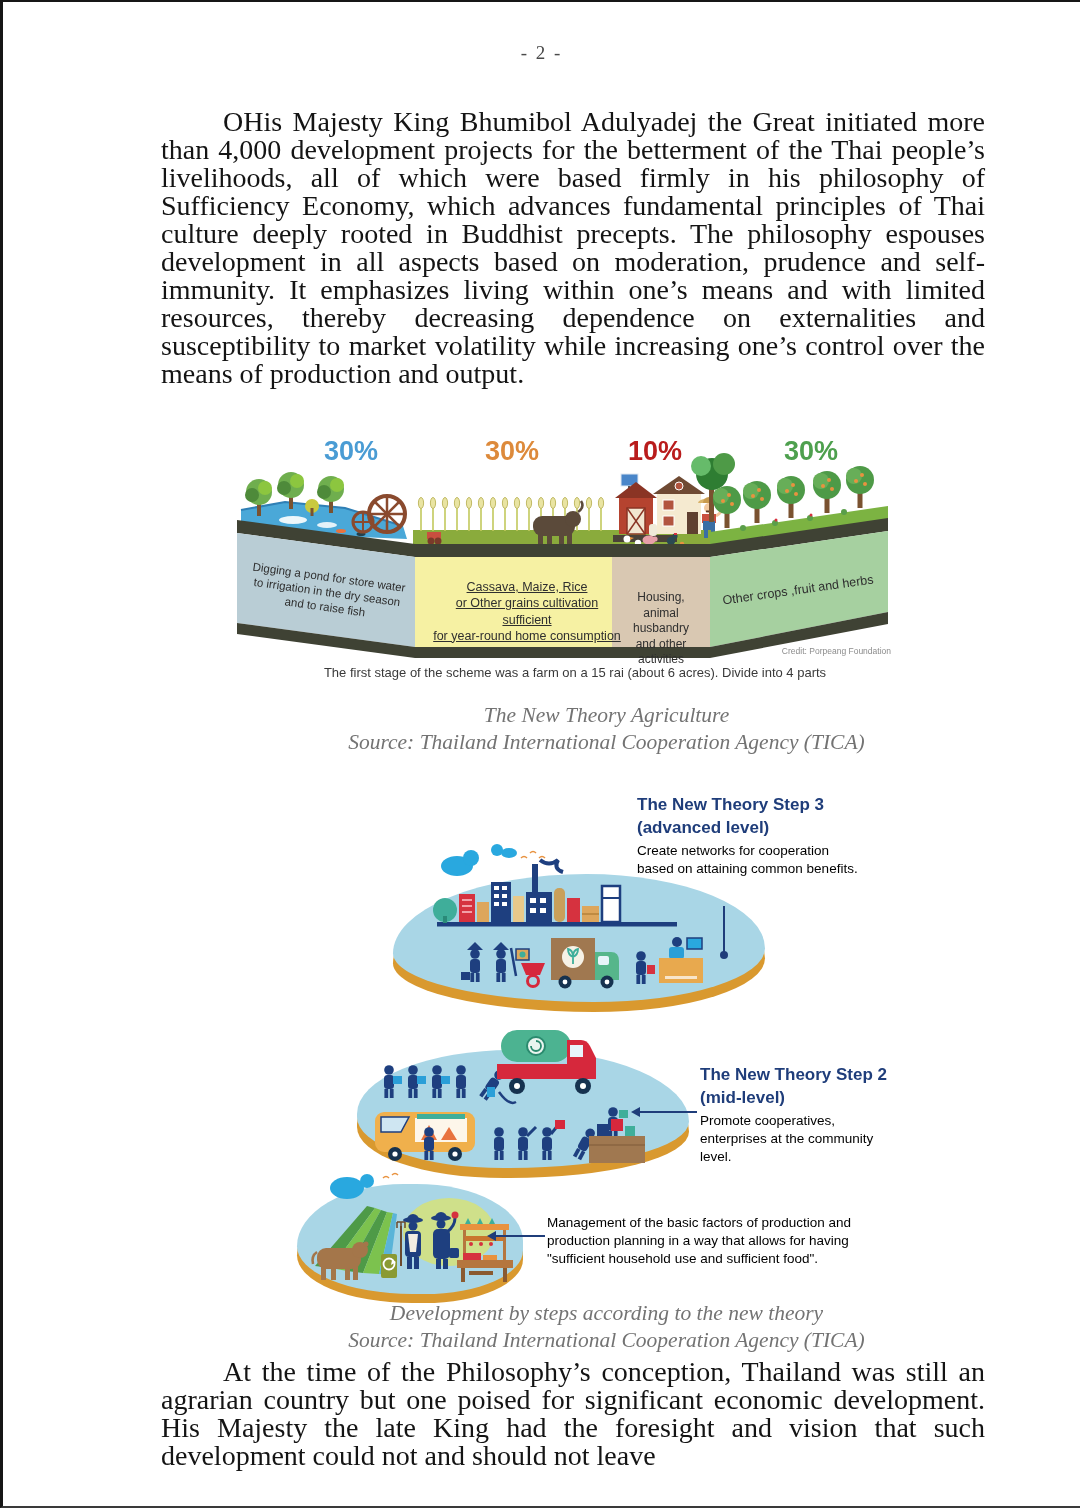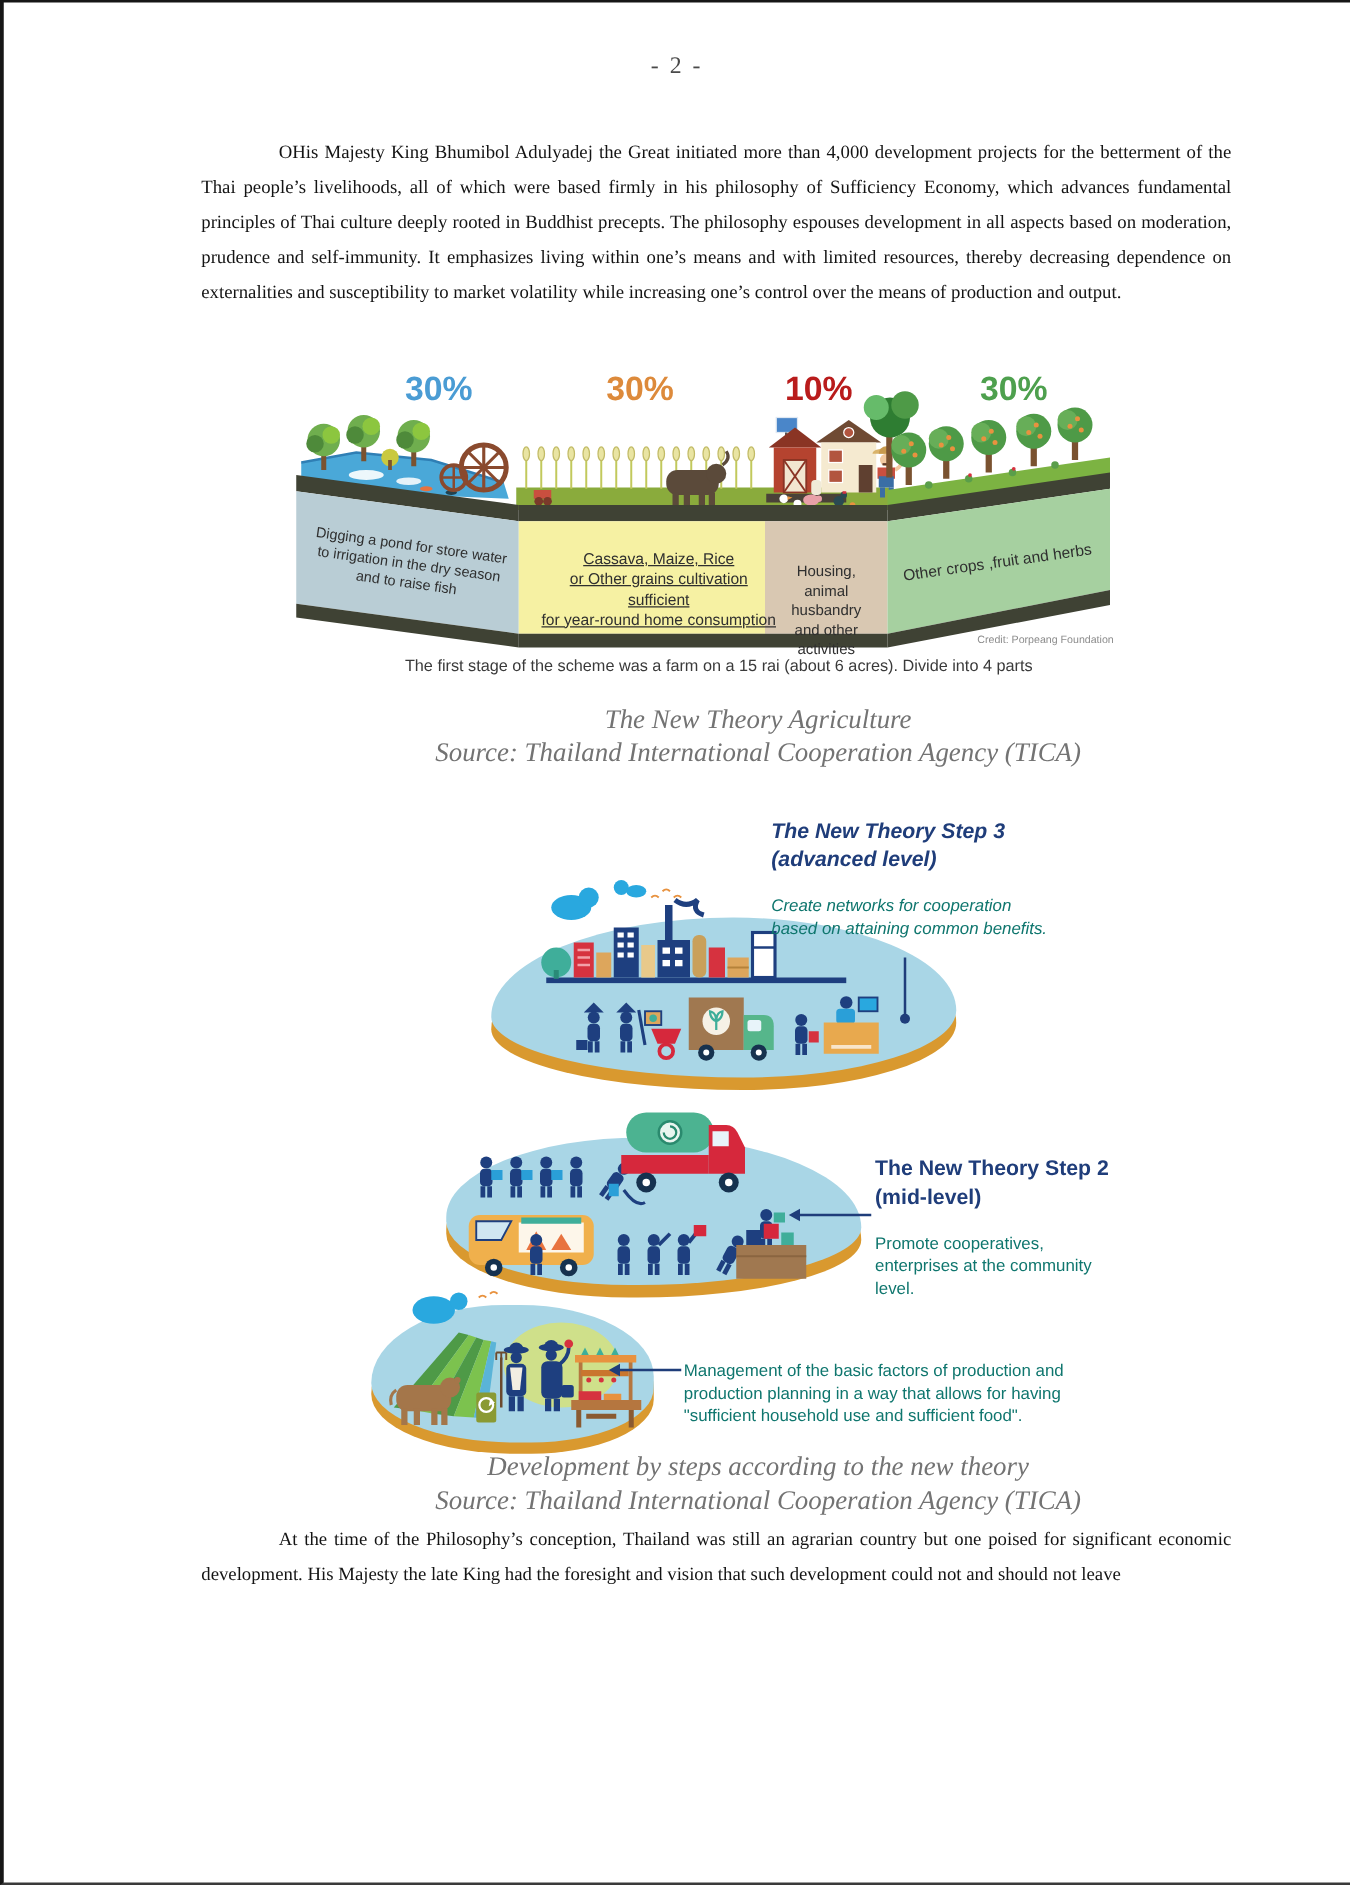--- a/index.html
+++ b/index.html
@@ -2,21 +2,21 @@
 <html><head>
 <meta charset="utf-8">
 <style>
   html,body{margin:0;padding:0;background:#e8e8e8;}
   .page{
     width:1080px;height:1508px;background:#fff;position:relative;overflow:hidden;
     border-left:3px solid #161616;border-top:2px solid #161616;border-bottom:2px solid #3a3a3a;
     box-sizing:border-box;font-family:"Liberation Serif",serif;color:#141414;
   }
   .page-number{text-align:center;padding-top:40px;font-size:19px;color:#4a4a4a;letter-spacing:2px;}
-  .para{margin:0 95px 0 158px;font-size:15px;line-height:28px;text-align:justify;text-indent:62px;}
+  .para{margin:0 95px 0 158px;font-size:28px;line-height:28px;text-align:justify;text-indent:62px;}
   .para-1{margin-top:44px;}
   .para-2{margin-top:4px;}
 
   
   .farm-wrap{position:relative;width:680px;height:225px;margin:48px 0 0 232px;font-family:"Liberation Sans",sans-serif;}
   .farm-svg{position:absolute;left:0;top:0;}
   .pct{position:absolute;top:0;font-weight:bold;font-size:27px;transform:translateX(-50%);}
   .pct-1{left:116px;color:#4a9cd4;}
   .pct-2{left:277px;color:#dd8a3b;}
   .pct-3{left:420px;color:#b91c1c;}
@@ -37,22 +37,22 @@
   .blob{position:absolute;background:#a9d6e6;}
   .blob-3{left:112px;top:86px;width:372px;height:128px;border-radius:52% 48% 46% 54% / 62% 58% 42% 38%;box-shadow:0 10px 0 #d9992f;}
   .blob-2{left:76px;top:262px;width:332px;height:118px;border-radius:48% 52% 55% 45% / 55% 62% 40% 44%;box-shadow:0 10px 0 #d9992f;}
   .blob-1{left:16px;top:396px;width:226px;height:110px;border-radius:50% 50% 46% 54% / 60% 55% 42% 46%;box-shadow:0 9px 0 #d9992f;}
   .blob-svg{position:absolute;}
   .svg-3{left:128px;top:48px;}
   .svg-2{left:70px;top:232px;}
   .svg-1{left:16px;top:382px;}
   .step-text{position:absolute;}
   .step-title{font-weight:bold;color:#1f3d7a;font-size:17px;line-height:1.35;}
-  .step-desc{color:#0f766e;font-size:13.5px;line-height:1.32;white-space:pre-line;margin-top:16px;}
-  .st-3{left:336px;top:6px;width:250px;font-style:italic;}
+  .step-desc{color:#000000;font-size:13.5px;line-height:1.32;white-space:pre-line;margin-top:2px;}
+  .st-3{left:356px;top:6px;width:250px;}
   .st-2{left:419px;top:276px;width:250px;}
   .st-1{left:266px;top:424px;width:390px;}
   .callout-v{position:absolute;left:442px;top:118px;width:2px;height:46px;background:#1f3d7a;}
   .callout-v::after{content:"";position:absolute;left:-3px;bottom:-7px;width:8px;height:8px;border-radius:50%;background:#1f3d7a;}
   .callout-h{position:absolute;height:2px;background:#1f3d7a;}
   .ch-2{left:358px;top:323px;width:58px;}
   .ch-1{left:214px;top:447px;width:50px;}
   .arrow-left{position:absolute;width:0;height:0;border-top:5px solid transparent;border-bottom:5px solid transparent;border-right:9px solid #1f3d7a;}
   .ah-2{left:350px;top:319px;}
   .ah-1{left:206px;top:443px;}

